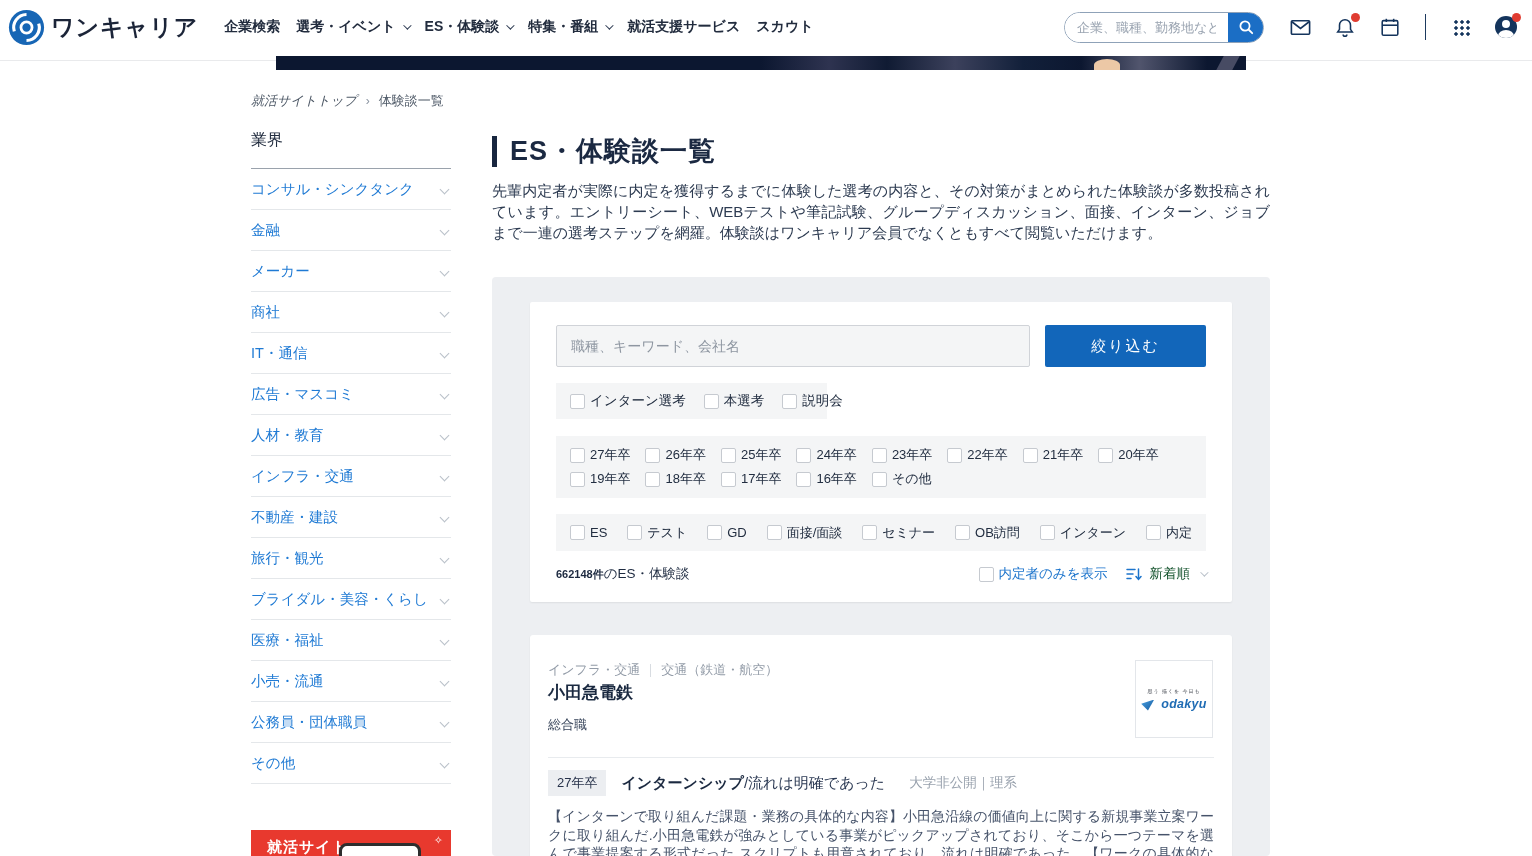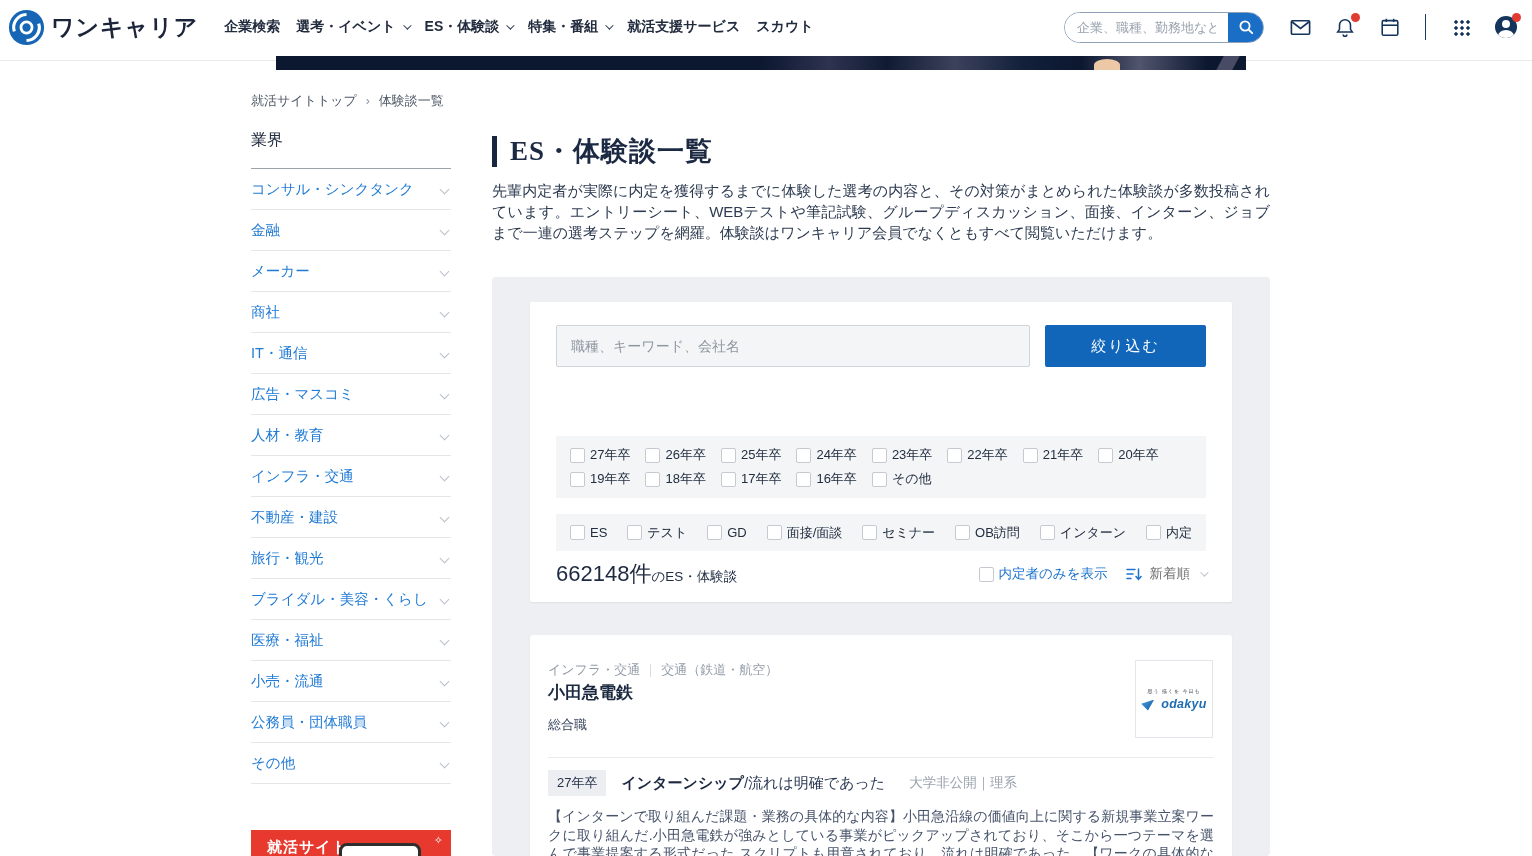--- a/index.html
+++ b/index.html
@@ -31,37 +31,37 @@
 
   
   .hero{position:absolute;left:276px;top:56px;width:970px;height:14px;z-index:6;overflow:hidden;
     background:linear-gradient(90deg,#0c1730 0%,#0c1730 50%,#2e3350 57%,#101b33 63%,#3c415c 70%,#12203a 77%,#0c1730 83%,#51556d 89%,#0c1730 96%);}
   .hero-skin{position:absolute;left:818px;top:3px;width:26px;height:12px;border-radius:50% 50% 0 0;background:#ecc8a6;}
   .hero-slash{position:absolute;left:944px;top:0;width:16px;height:14px;background:#474b63;transform:skewX(-28deg);}
 
   
   .breadcrumb{position:absolute;left:251px;top:92px;display:flex;align-items:center;gap:9px;font-size:13px;color:#4d5866;z-index:2;}
   .bc-sep{color:#8b95a2;font-size:12px;}
-  .bc-link{cursor:pointer;}
+  .bc-link{cursor:pointer;font-style:italic;}
 
   
   .sidebar{position:absolute;left:251px;top:130px;width:200px;height:726px;}
   .side-title{font-size:16px;color:#202b3e;padding-bottom:17px;border-bottom:1px solid #9aa2ac;}
   .side-item{height:41px;display:flex;align-items:center;justify-content:space-between;border-bottom:1px solid #e4e7ea;cursor:pointer;}
   .side-label{font-size:14.5px;color:#1f7ad4;}
   .chev{width:7px;height:7px;border-right:1.8px solid #b9c0c9;border-bottom:1.8px solid #b9c0c9;transform:rotate(45deg);margin-right:3px;flex:none;}
   .side-banner{position:absolute;left:0;top:700px;width:200px;height:56px;background:#e8392e;overflow:hidden;}
   .side-banner-text{position:absolute;left:16px;top:8px;color:#fff;font-size:15px;font-weight:700;letter-spacing:1px;}
   .banner-phone{position:absolute;left:88px;top:13px;width:82px;height:40px;background:#fff;border:3px solid #2e2e2e;border-radius:8px 8px 0 0;}
   .banner-spark{position:absolute;right:8px;top:4px;color:#fff;font-size:11px;}
   .banner-spark::before{content:"✧";}
 
   
   .main{position:absolute;left:492px;top:122px;width:778px;height:734px;}
-  .m-title{position:absolute;left:0;top:11px;display:flex;align-items:center;gap:13px;font-family:Liberation Serif, serif;}
+  .m-title{position:absolute;left:0;top:11px;display:flex;align-items:center;gap:13px;}
   .m-title-bar{width:5px;height:31px;background:#18263f;}
   .m-title h1{font-size:27px;font-weight:600;color:#1b2942;letter-spacing:1px;}
   .m-desc{position:absolute;left:0;top:58px;width:778px;font-size:15px;line-height:21px;color:#2d3b51;text-align:justify;}
 
   .panel{position:absolute;left:0;top:155px;width:778px;height:579px;background:#edeff2;border-radius:4px;}
 
   .filter-card{position:absolute;left:38px;top:25px;width:702px;height:300px;background:#fff;border-radius:2px;box-shadow:0 1px 2px rgba(0,0,0,.07);}
   .kw-input{position:absolute;left:26px;top:23px;width:474px;height:42px;background:#f4f5f6;border:1px solid #d0d3d8;border-radius:2px;
     padding:0 14px;font-size:14px;color:#33415a;outline:none;font-family:inherit;}
   .kw-input::placeholder{color:#8e96a1;}
@@ -71,25 +71,25 @@
   .g1{left:26px;top:81px;width:271px;height:36px;padding:0 14px;gap:18px;}
   .g2{left:26px;top:134px;width:650px;height:62px;padding:4px 14px;flex-wrap:wrap;column-gap:15px;row-gap:0;align-content:space-evenly;}
   .g3{left:26px;top:212px;width:650px;height:37px;padding:0 14px;justify-content:space-between;}
   .cb-item{display:flex;align-items:center;gap:5px;cursor:pointer;white-space:nowrap;}
   .cb-box{width:15px;height:15px;background:#fff;border:1px solid #c6cad0;border-radius:2px;flex:none;}
   .cb-label{font-size:13px;color:#222e41;}
   .g1 .cb-label{font-size:13.5px;}
 
   .result-row{position:absolute;left:26px;top:259px;width:650px;height:26px;display:flex;align-items:center;justify-content:space-between;}
   .result-left{display:flex;align-items:baseline;color:#1d2a40;}
-  .result-count{font-size:22px;font-weight:400;}
+  .result-count{font-size:11px;font-weight:700;}
   .result-label{font-size:13.5px;}
   .result-right{display:flex;align-items:center;gap:8px;}
   .naitei-label{font-size:13.5px;color:#1c74cc;}
-  .sort-label{font-size:13.5px;color:#737373;}
+  .sort-label{font-size:13.5px;color:#14532d;}
   .sort-icon{margin-left:10px;display:flex;}
   .chev-sm{width:6px;height:6px;border-right:1.6px solid #b9c0c9;border-bottom:1.6px solid #b9c0c9;transform:rotate(45deg) translateY(-2px);margin-left:2px;}
 
   
   .company-card{position:absolute;left:38px;top:358px;width:702px;height:260px;background:#fff;border-radius:3px;box-shadow:0 1px 2px rgba(0,0,0,.07);}
   .cc-cat{position:absolute;left:18px;top:26px;display:flex;align-items:center;gap:10px;font-size:13px;color:#939ca8;}
   .cc-cat-div{width:1px;height:13px;background:#d8dce1;}
   .cc-name{position:absolute;left:18px;top:46px;font-size:17px;font-weight:700;color:#1a2940;cursor:pointer;}
   .cc-job{position:absolute;left:18px;top:81px;font-size:13px;color:#37445a;}
   .cc-logo{position:absolute;right:19px;top:25px;width:78px;height:78px;border:1px solid #e3e6ea;display:flex;flex-direction:column;align-items:center;justify-content:center;gap:3px;background:#fff;}
@@ -304,20 +304,37 @@
       <h1>ES・体験談一覧</h1>
     </div>
     <p class="m-desc">先輩内定者が実際に内定を獲得するまでに体験した選考の内容と、その対策がまとめられた体験談が多数投稿されています。エントリーシート、WEBテストや筆記試験、グループディスカッション、面接、インターン、ジョブまで一連の選考ステップを網羅。体験談はワンキャリア会員でなくともすべて閲覧いただけます。</p>
 
     <div class="panel">
 
       <section class="filter-card">
         <input class="kw-input" type="text" placeholder="職種、キーワード、会社名" style="">
         <button class="filter-btn">絞り込む</button>
 
+        <div class="cb-group g1">
+
+            <label class="cb-item">
+              <span class="cb-box"></span>
+              <span class="cb-label">インターン選考</span>
+            </label>
+
+            <label class="cb-item">
+              <span class="cb-box"></span>
+              <span class="cb-label">本選考</span>
+            </label>
+
+            <label class="cb-item">
+              <span class="cb-box"></span>
+              <span class="cb-label">説明会</span>
+            </label>
+          </div>
 
         <div class="cb-group g2">
 
             <label class="cb-item">
               <span class="cb-box"></span>
               <span class="cb-label">27年卒</span>
             </label>
 
             <label class="cb-item">
               <span class="cb-box"></span>

